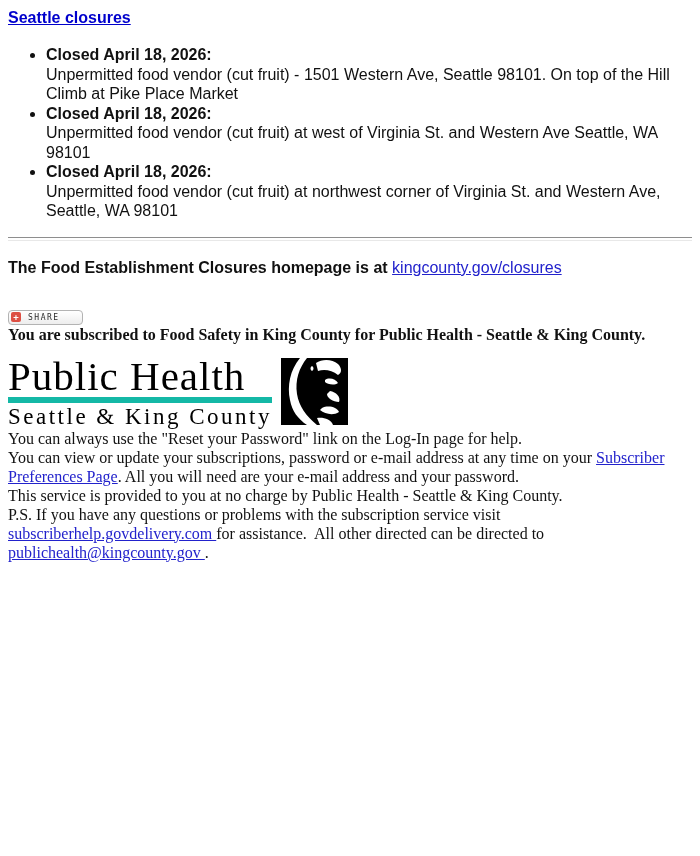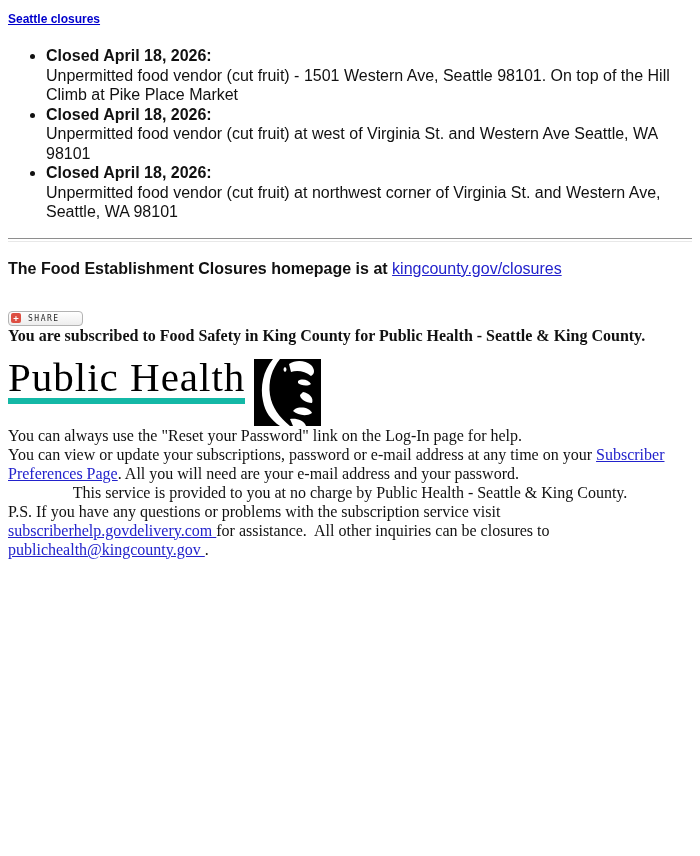--- a/index.html
+++ b/index.html
@@ -13,21 +13,21 @@
     width:684px;
     min-height:840px;
     font-family:"Liberation Sans","DejaVu Sans",sans-serif;
     font-size:16px;
     line-height:19px;
     color:#111111;
   }
   a{color:var(--link-blue);text-decoration:underline;cursor:pointer;}
   .heading-link{
     display:inline-block;
-    font-size:12px;
+    font-size:16px;
     font-weight:bold;
     color:var(--heading-blue);
     line-height:20px;
   }
   ul.closures{
     margin:17px 0 16px 0;
     padding-left:38px;
     line-height:19.5px;
   }
   ul.closures li{margin:0;padding:0;}
@@ -107,21 +107,21 @@
     white-space:nowrap;
   }
   .logo-art{
     margin-left:9px;
     width:67px;height:67px;
     flex:0 0 auto;
   }
   p.body-p{margin:0;font-size:16px;line-height:19px;font-family:Liberation Serif, serif;}
   .p-preferences{margin-top:21px;}
   .p-password{margin-top:34px;}
-  .p-service{margin-top:67px;text-align:center;}
+  .p-service{margin-top:67px;}
   .p-web{margin-top:17px;}
   .p-ps{margin-top:35px;}
   .pre{white-space:pre-wrap;}
 </style>
 </head>
 <body>
 
 <div>
 
   <a class="heading-link" href="#">Seattle closures</a>
@@ -148,35 +148,36 @@
   <button class="share-btn">
     <span class="share-icon">+</span>
     <span class="share-label">SHARE</span>
   </button>
 
   <p class="subscribed body-p">You are subscribed to Food Safety in King County for Public Health - Seattle &amp; King County.</p>
 
   <div class="logo">
     <div class="logo-text">
       <div class="logo-title">Public Health</div>
+      <div class="logo-subtitle">Seattle &amp; King County</div>
     </div>
     <svg class="logo-art" viewBox="0 0 67 67" aria-hidden="true">
       <rect x="0" y="0" width="67" height="67" fill="#000000"></rect>
       <path d="M19,0 C9,12 6,28 9,42 C11,53 17,61 26,67 L36,67 C25,58 18,48 16,36 C14,22 18,10 26,0 Z" fill="#ffffff"></path>
       <path d="M35,5 C41,1 51,1 57,6 C61,10 61,15 57,17 C51,12 43,11 37,13 Z" fill="#ffffff"></path>
       <path d="M44,22 C48,19 55,21 57,25 C53,28 46,26 44,24 Z" fill="#ffffff"></path>
       <path d="M49,33 C55,34 60,39 58,44 C52,44 46,40 46,36 Z" fill="#ffffff"></path>
       <path d="M41,50 C47,47 56,49 58,54 C52,58 44,56 39,52 Z" fill="#ffffff"></path>
       <path d="M36,60 C42,59 50,61 52,67 L39,67 Z" fill="#ffffff"></path>
       <path d="M31,8 C33,9 33,12 31,13 C29,12 29,9 31,8 Z" fill="#ffffff"></path>
     </svg>
   </div>
 
   <p class="body-p p-password">You can always use the "Reset your Password" link on the Log-In page for help.</p>
 
   <p class="body-p p-preferences"><span>You can view or update your subscriptions, password or e-mail address at any time on your </span><a href="#">Subscriber Preferences Page</a><span>. All you will need are your e-mail address and your password.</span></p>
 
   <p class="body-p p-service">This service is provided to you at no charge by Public Health - Seattle &amp; King County.</p>
 
 
-  <p class="body-p p-ps"><span class="pre">P.S. If you have any questions or problems with the subscription service visit </span><a href="#" class="pre">subscriberhelp.govdelivery.com </a><span class="pre">for assistance.  All other inquiries can be closures to </span><a href="#" class="pre">publichealth@kingcounty.gov </a><span class="pre">.</span></p>
+  <p class="body-p p-ps"><span class="pre">P.S. If you have any questions or problems with the subscription service visit </span><a href="#" class="pre">subscriberhelp.govdelivery.com </a><span class="pre">for assistance.  All other directed can be directed to </span><a href="#" class="pre">publichealth@kingcounty.gov </a><span class="pre">.</span></p>
 
 </div>
 
 </body></html>

